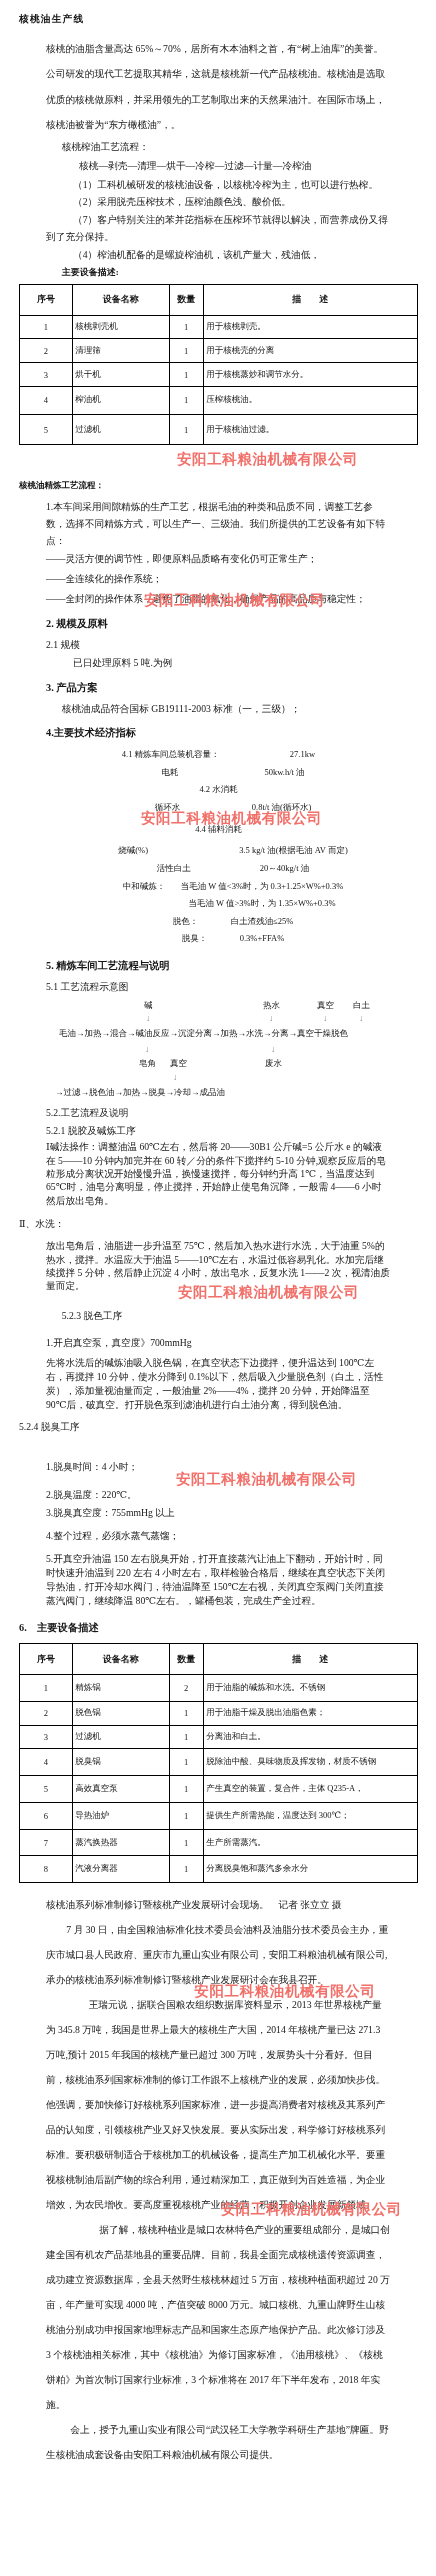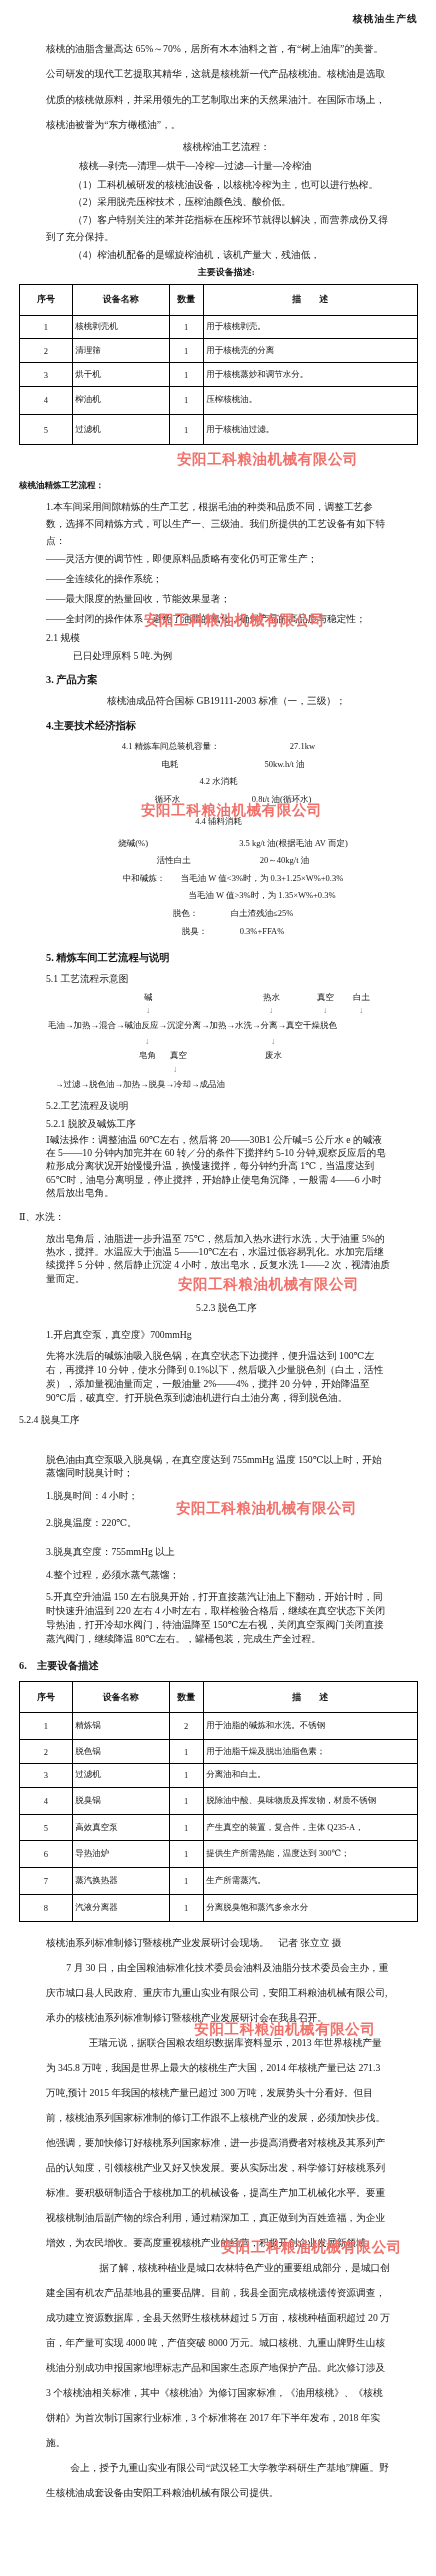--- a/index.html
+++ b/index.html
@@ -1,30 +1,30 @@
 <!DOCTYPE html>
 <html style="font-size:9.7px"><head>
 <meta charset="utf-8">
 <style>
   html,body{margin:0;padding:0;background:#ffffff;}
   body{width:436px;font-family:"Liberation Serif","DejaVu Serif",serif;color:#161616;}
   .page{position:relative;width:436px;min-height:2576px;background:#ffffff;overflow:hidden;}
   .inner{padding:7.3px 18px 14.5px 19px;}
   p{margin:0;}
-  .c{text-align:right;}
+  .c{text-align:left;}
   .title{font-size:9.7px;font-weight:bold;letter-spacing:1.2px;margin:6px 0 9.7px 0;}
   .t{margin-left:27px;margin-right:27px;}
   .lh42{line-height:25.4px;}
   .lh33{line-height:20px;}
   .lh30{line-height:18px;}
   .lh29{line-height:17.6px;}
   .lh28{line-height:17px;}
   .lh22{line-height:13.3px;}
   .lh21{line-height:14px;}
-  .ti26{text-indent:15.7px;text-align:center;}
+  .ti26{text-indent:15.7px;}
   .ti45{text-indent:27px;}
   .ti54{text-indent:33px;}
   .b{font-weight:bold;}
   .f15{font-size:9px;}
   h2{font-size:10.3px;font-weight:bold;margin:7.3px 0 4.8px 0;line-height:15.7px;}
   .doc-table{border-collapse:collapse;width:399px;margin:2.4px 0 0 0;border:1.2px solid #000;}
   .doc-table th,.doc-table td{border:0.6px solid #000;font-weight:normal;font-size:8.5px;vertical-align:middle;}
   .doc-table th{font-weight:bold;font-size:9px;padding:8.5px 1.2px;text-align:center;}
   .doc-table td{padding:5.4px 2.4px;}
   .col-no{width:47px;text-align:center;}
@@ -116,27 +116,27 @@
   </table>
 
   <div class="wm-anchor">
     <span class="wm wm1">安阳工科粮油机械有限公司</span>
   </div>
 
   <p class="t refine-head">核桃油精炼工艺流程：</p>
   <p class="t lh28">1.本车间采用间隙精炼的生产工艺，根据毛油的种类和品质不同，调整工艺参数，选择不同精炼方式，可以生产一、三级油。我们所提供的工艺设备有如下特点：</p>
   <p class="t lh33">——灵活方便的调节性，即便原料品质略有变化仍可正常生产；</p>
   <p class="t lh33">——全连续化的操作系统；</p>
-  <p class="t lh33">——最大限度的热量回收，节能效果显著；</p>
   <p class="t lh33">——全封闭的操作体系，避免了油脂的氧化，确保产品的高品质与稳定性；</p>
 
   <div class="wm-anchor">
     <span class="wm wm2">安阳工科粮油机械有限公司</span>
   </div>
 
+  <h2 class="t">2. 规模及原料</h2>
   <p class="t lh30">2.1 规模</p>
   <p class="t lh30 ti45">已日处理原料 5 吨.为例</p>
 
   <h2 class="t">3. 产品方案</h2>
   <p class="t lh30 ti26">核桃油成品符合国标 GB19111-2003 标准（一，三级）；</p>
 
   <h2 class="t">4.主要技术经济指标</h2>
 
   <div class="t kv">
     <span class="k k277">4.1 精炼车间总装机容量：</span>
@@ -201,21 +201,21 @@
     <span class="di" style="left:125px;top:0;">碱</span>
     <span class="di" style="left:244px;top:0;">热水</span>
     <span class="di" style="left:298px;top:0;">真空</span>
     <span class="di" style="left:334px;top:0;">白土</span>
 
     <span class="di arrow" style="left:127px;top:13.3px;">↓</span>
     <span class="di arrow" style="left:250px;top:13.3px;">↓</span>
     <span class="di arrow" style="left:304px;top:13.3px;">↓</span>
     <span class="di arrow" style="left:340px;top:13.3px;">↓</span>
 
-    <span class="di" style="left:29px;top:28px;text-align:center;">毛油→加热→混合→碱油反应→沉淀分离→加热→水洗→分离→真空干燥脱色</span>
+    <span class="di" style="left:40px;top:28px;text-align:center;">毛油→加热→混合→碱油反应→沉淀分离→加热→水洗→分离→真空干燥脱色</span>
 
     <span class="di arrow" style="left:126px;top:44px;">↓</span>
     <span class="di arrow" style="left:252px;top:44px;">↓</span>
 
     <span class="di" style="left:120px;top:58px;">皂角</span>
     <span class="di" style="left:151px;top:58px;">真空</span>
     <span class="di" style="left:246px;top:58px;">废水</span>
 
     <span class="di arrow" style="left:154px;top:72px;">↓</span>
 
@@ -231,28 +231,27 @@
 
   <div class="wm-anchor">
     <span class="wm wm4">安阳工科粮油机械有限公司</span>
   </div>
 
   <p class="t lh30 ti26" style="margin-top:14.5px;">5.2.3 脱色工序</p>
   <p class="t lh30" style="margin-top:8.5px;">1.开启真空泵，真空度》700mmHg</p>
   <p class="t lh21" style="margin-top:4.8px;">先将水洗后的碱炼油吸入脱色锅，在真空状态下边搅拌，便升温达到 100℃左右，再搅拌 10 分钟，使水分降到 0.1%以下，然后吸入少量脱色剂（白土，活性炭），添加量视油量而定，一般油量 2%——4%，搅拌 20 分钟，开始降温至 90℃后，破真空。打开脱色泵到滤油机进行白土油分离，得到脱色油。</p>
 
   <p class="t lh30" style="margin:6px 0 24px 0;">5.2.4 脱臭工序</p>
-  <p class="t lh22">脱色油由真空泵吸入脱臭锅，在真空度达到 755mmHg 温度 150℃以上时，开始蒸馏同时脱臭计时；</p>
 
   <p class="t lh22" style="margin-top:9.7px;">1.脱臭时间：4 小时；</p>
   <div class="wm-anchor">
     <span class="wm wm5">安阳工科粮油机械有限公司</span>
   </div>
   <p class="t lh22" style="margin-top:14px;">2.脱臭温度：220℃。</p>
-  <p class="t lh22" style="margin-top:15px;">3.脱臭真空度：755mmHg 以上</p>
+  <p class="t lh22" style="margin-top:5px;">3.脱臭真空度：755mmHg 以上</p>
   <p class="t lh22" style="margin-top:9.7px;">4.整个过程，必须水蒸气蒸馏；</p>
   <p class="t lh21" style="margin-top:9.7px;">5.开真空升油温 150 左右脱臭开始，打开直接蒸汽让油上下翻动，开始计时，同时快速升油温到 220 左右 4 小时左右，取样检验合格后，继续在真空状态下关闭导热油，打开冷却水阀门，待油温降至 150℃左右视，关闭真空泵阀门关闭直接蒸汽阀门，继续降温 80℃左右。，罐桶包装，完成生产全过程。</p>
 
   <h2 class="t" style="margin:12px 0 7.3px 0;">6.　主要设备描述</h2>
 
   <table class="doc-table">
     <thead>
       <tr>
         <th class="col-no">序号</th>
         <th class="col-name">设备名称</th>

